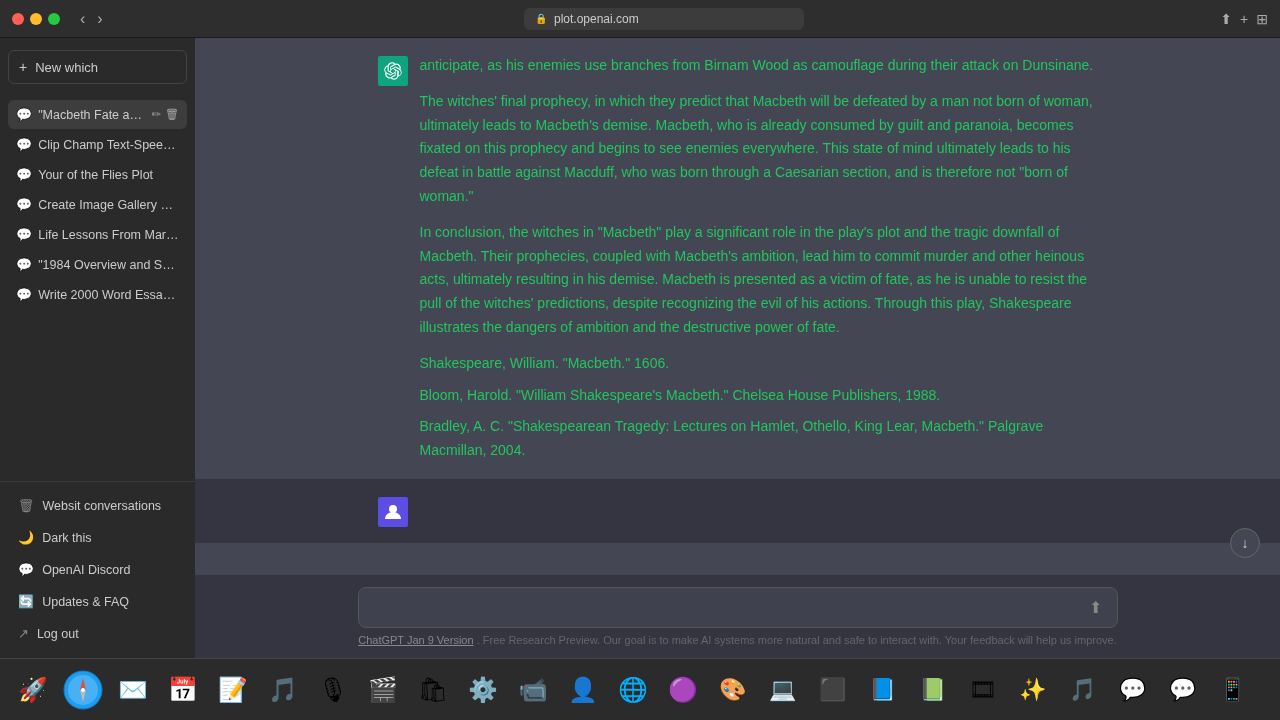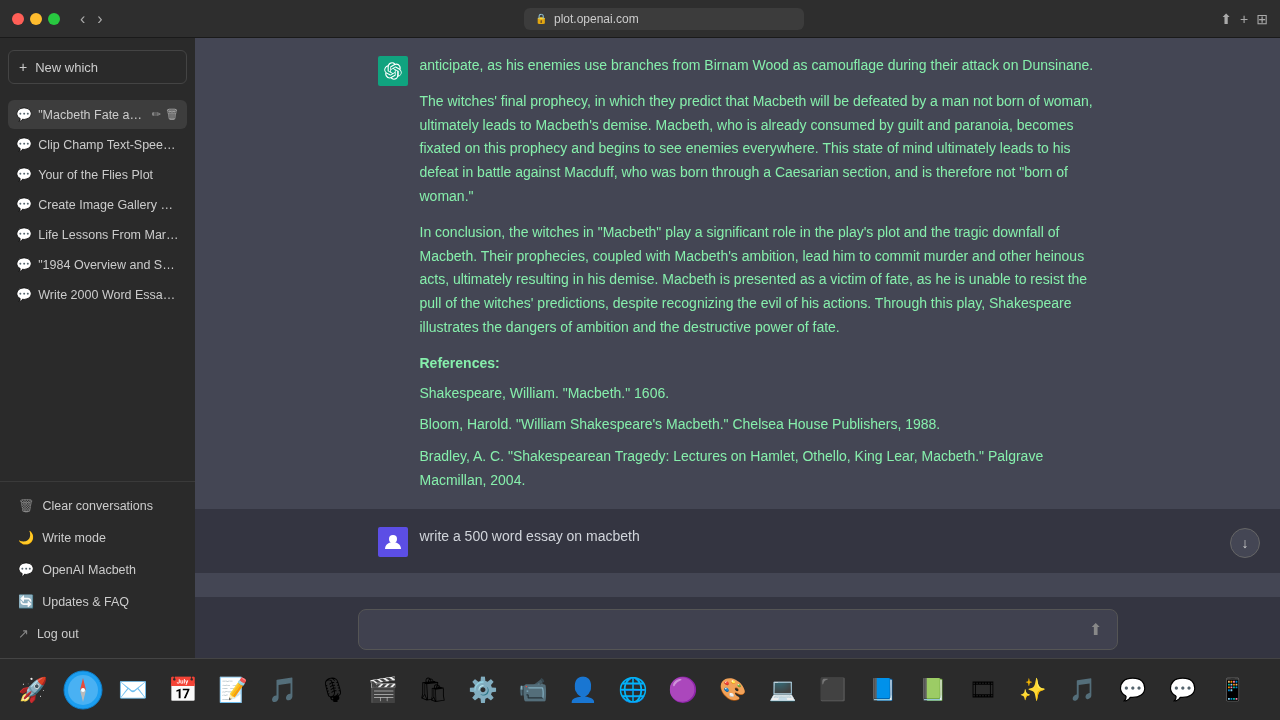--- a/index.html
+++ b/index.html
@@ -70,21 +70,21 @@
       padding: 8px 10px; border-radius: 6px;
       color: #ccc; font-size: 12.5px; cursor: pointer;
       margin-bottom: 1px;
     }
     .sidebar-bottom-item .icon { font-size: 13px; color: #888; }
 
     
     .main { flex: 1; background: #343541; display: flex; flex-direction: column; overflow: hidden; }
     .ai-avatar { width: 30px; height: 30px; border-radius: 2px; background: #10a37f; display: flex; align-items: center; justify-content: center; flex-shrink: 0; margin-top: 2px; }
     .ai-avatar svg { width: 18px; height: 18px; fill: white; }
-    .ai-text { color: #86efac; font-size: 14px; line-height: 1.7; flex: 1; }
+    .ai-text { color: #22c55e; font-size: 14px; line-height: 1.7; flex: 1; }
     .ai-text p { margin-bottom: 12px; }
     .ai-text p:last-child { margin-bottom: 0; }
     .user-avatar { width: 30px; height: 30px; border-radius: 2px; background: #5436da; display: flex; align-items: center; justify-content: center; flex-shrink: 0; margin-top: 2px; color: white; font-size: 11px; font-weight: bold; overflow: hidden; }
     .user-text { color: #d1d5db; font-size: 14px; line-height: 1.7; flex: 1; }
 
     .references { margin-top: 8px; }
     .references .ref-title { font-weight: 600; margin-bottom: 6px; }
     .references .ref-entry { margin-bottom: 8px; }
 
     
@@ -204,29 +204,29 @@
       </div>
       <div class="conv-item">
         <span class="conv-icon">💬</span>
         <span class="conv-label">Write 2000 Word Essay on M</span>
       </div>
     </div>
 
     <div class="sidebar-bottom">
       <div class="sidebar-bottom-item">
         <span class="icon">🗑</span>
-        <span>Clear conversations</span>
+        <span>Websit conversations</span>
       </div>
       <div class="sidebar-bottom-item">
         <span class="icon">🌙</span>
-        <span>Write mode</span>
+        <span>Dark this</span>
       </div>
       <div class="sidebar-bottom-item">
         <span class="icon">💬</span>
-        <span>OpenAI Macbeth</span>
+        <span>OpenAI Discord</span>
       </div>
       <div class="sidebar-bottom-item">
         <span class="icon">🔄</span>
         <span>Updates &amp; FAQ</span>
       </div>
       <div class="sidebar-bottom-item">
         <span class="icon">↗</span>
         <span>Log out</span>
       </div>
     </div>
@@ -241,59 +241,61 @@
           <div class="ai-avatar">
             <svg viewBox="0 0 41 41">
                 <path d="M37.532 16.87a9.963 9.963 0 00-.856-8.184 10.078 10.078 0 00-10.855-4.835 9.964 9.964 0 00-7.505-3.348 10.079 10.079 0 00-9.612 6.977 9.967 9.967 0 00-6.664 4.834 10.08 10.08 0 001.24 11.817 9.965 9.965 0 00.856 8.185 10.079 10.079 0 0010.855 4.835 9.965 9.965 0 007.504 3.347 10.078 10.078 0 009.617-6.981 9.967 9.967 0 006.663-4.834 10.079 10.079 0 00-1.243-11.813zM22.498 37.886a7.474 7.474 0 01-4.799-1.735c.061-.033.168-.091.237-.134l7.964-4.6a1.294 1.294 0 00.655-1.134V19.054l3.366 1.944a.12.12 0 01.066.092v9.299a7.505 7.505 0 01-7.49 7.496zM6.392 31.006a7.471 7.471 0 01-.894-5.023c.06.036.162.099.237.141l7.964 4.6a1.297 1.297 0 001.308 0l9.724-5.614v3.888a.12.12 0 01-.048.103l-8.051 4.649a7.504 7.504 0 01-10.24-2.744zM4.297 13.62A7.469 7.469 0 018.2 10.333c0 .068-.004.19-.004.274v9.201a1.294 1.294 0 00.654 1.132l9.723 5.614-3.366 1.944a.12.12 0 01-.114.012L6.044 23.86a7.504 7.504 0 01-1.747-10.24zm27.658 6.437l-9.724-5.615 3.367-1.943a.121.121 0 01.114-.012l9.048 5.228a7.498 7.498 0 01-1.158 13.528v-9.476a1.293 1.293 0 00-.647-1.71zm3.35-5.043c-.059-.037-.162-.099-.236-.141l-7.965-4.6a1.298 1.298 0 00-1.308 0l-9.723 5.614v-3.888a.12.12 0 01.048-.103l8.05-4.645a7.497 7.497 0 0111.135 7.763zm-21.063 6.929l-3.367-1.944a.12.12 0 01-.065-.092v-9.299a7.497 7.497 0 0112.293-5.756 6.94 6.94 0 00-.236.134l-7.965 4.6a1.294 1.294 0 00-.654 1.132l-.006 11.225zm1.829-3.943l4.33-2.501 4.332 2.497v4.998l-4.331 2.5-4.331-2.5V18z"></path>
               </svg>
           </div>
           <div class="ai-text">
             <p>anticipate, as his enemies use branches from Birnam Wood as camouflage during their attack on Dunsinane.</p>
             <p>The witches' final prophecy, in which they predict that Macbeth will be defeated by a man not born of woman, ultimately leads to Macbeth's demise. Macbeth, who is already consumed by guilt and paranoia, becomes fixated on this prophecy and begins to see enemies everywhere. This state of mind ultimately leads to his defeat in battle against Macduff, who was born through a Caesarian section, and is therefore not "born of woman."</p>
             <p>In conclusion, the witches in "Macbeth" play a significant role in the play's plot and the tragic downfall of Macbeth. Their prophecies, coupled with Macbeth's ambition, lead him to commit murder and other heinous acts, ultimately resulting in his demise. Macbeth is presented as a victim of fate, as he is unable to resist the pull of the witches' predictions, despite recognizing the evil of his actions. Through this play, Shakespeare illustrates the dangers of ambition and the destructive power of fate.</p>
             <div class="references">
-              <p class="ref-title">References:</p>
               <p class="ref-entry">Shakespeare, William. "Macbeth." 1606.</p>
               <p class="ref-entry">Bloom, Harold. "William Shakespeare's Macbeth." Chelsea House Publishers, 1988.</p>
               <p class="ref-entry">Bradley, A. C. "Shakespearean Tragedy: Lectures on Hamlet, Othello, King Lear, Macbeth." Palgrave Macmillan, 2004.</p>
             </div>
           </div>
         </div>
       </div>
 
       <div style="padding: 16px 0;">
         <div style="max-width:760px; margin:0 auto; padding:0 20px; display:flex; gap:12px;">
           <div class="user-avatar" style="background:#5c4ee5; border-radius:2px; width:30px; height:30px; flex-shrink:0; display:flex; align-items:center; justify-content:center; color:white; font-size:11px; margin-top:2px;">
             <svg width="20" height="20" viewBox="0 0 20 20" fill="white">
                 <circle cx="10" cy="7" r="4"></circle>
                 <path d="M2 17c0-4 3.6-7 8-7s8 3 8 7"></path>
               </svg>
           </div>
-          <div class="user-text">
-            <p>write a 500 word essay on macbeth</p>
-          </div>
         </div>
       </div>
 
       <div style="background:#444654; padding: 16px 0;">
         
       </div>
 
     </div>
 
     <div class="scroll-down" style="position:absolute; right:20px; bottom:100px;">
       <span>↓</span>
     </div>
 
     <div class="input-area">
       <div class="input-container">
         <textarea class="chat-input" rows="1" style="font-family: inherit;"></textarea>
         <div class="input-actions">
           <span class="input-send">⬆</span>
         </div>
+      </div>
+      <div class="footer-text">
+        <span>
+          <a href="#">ChatGPT Jan 9 Version</a>
+          <span>. Free Research Preview. Our goal is to make AI systems more natural and safe to interact with. Your feedback will help us improve.</span>
+        </span>
       </div>
     </div>
 
   </div>
 </div>
 
 <div class="dock">
   <div class="dock-icon" style="font-size:26px;">🔵</div>
   <div class="dock-icon" style="font-size:24px;">🚀</div>
   <div class="dock-icon">

